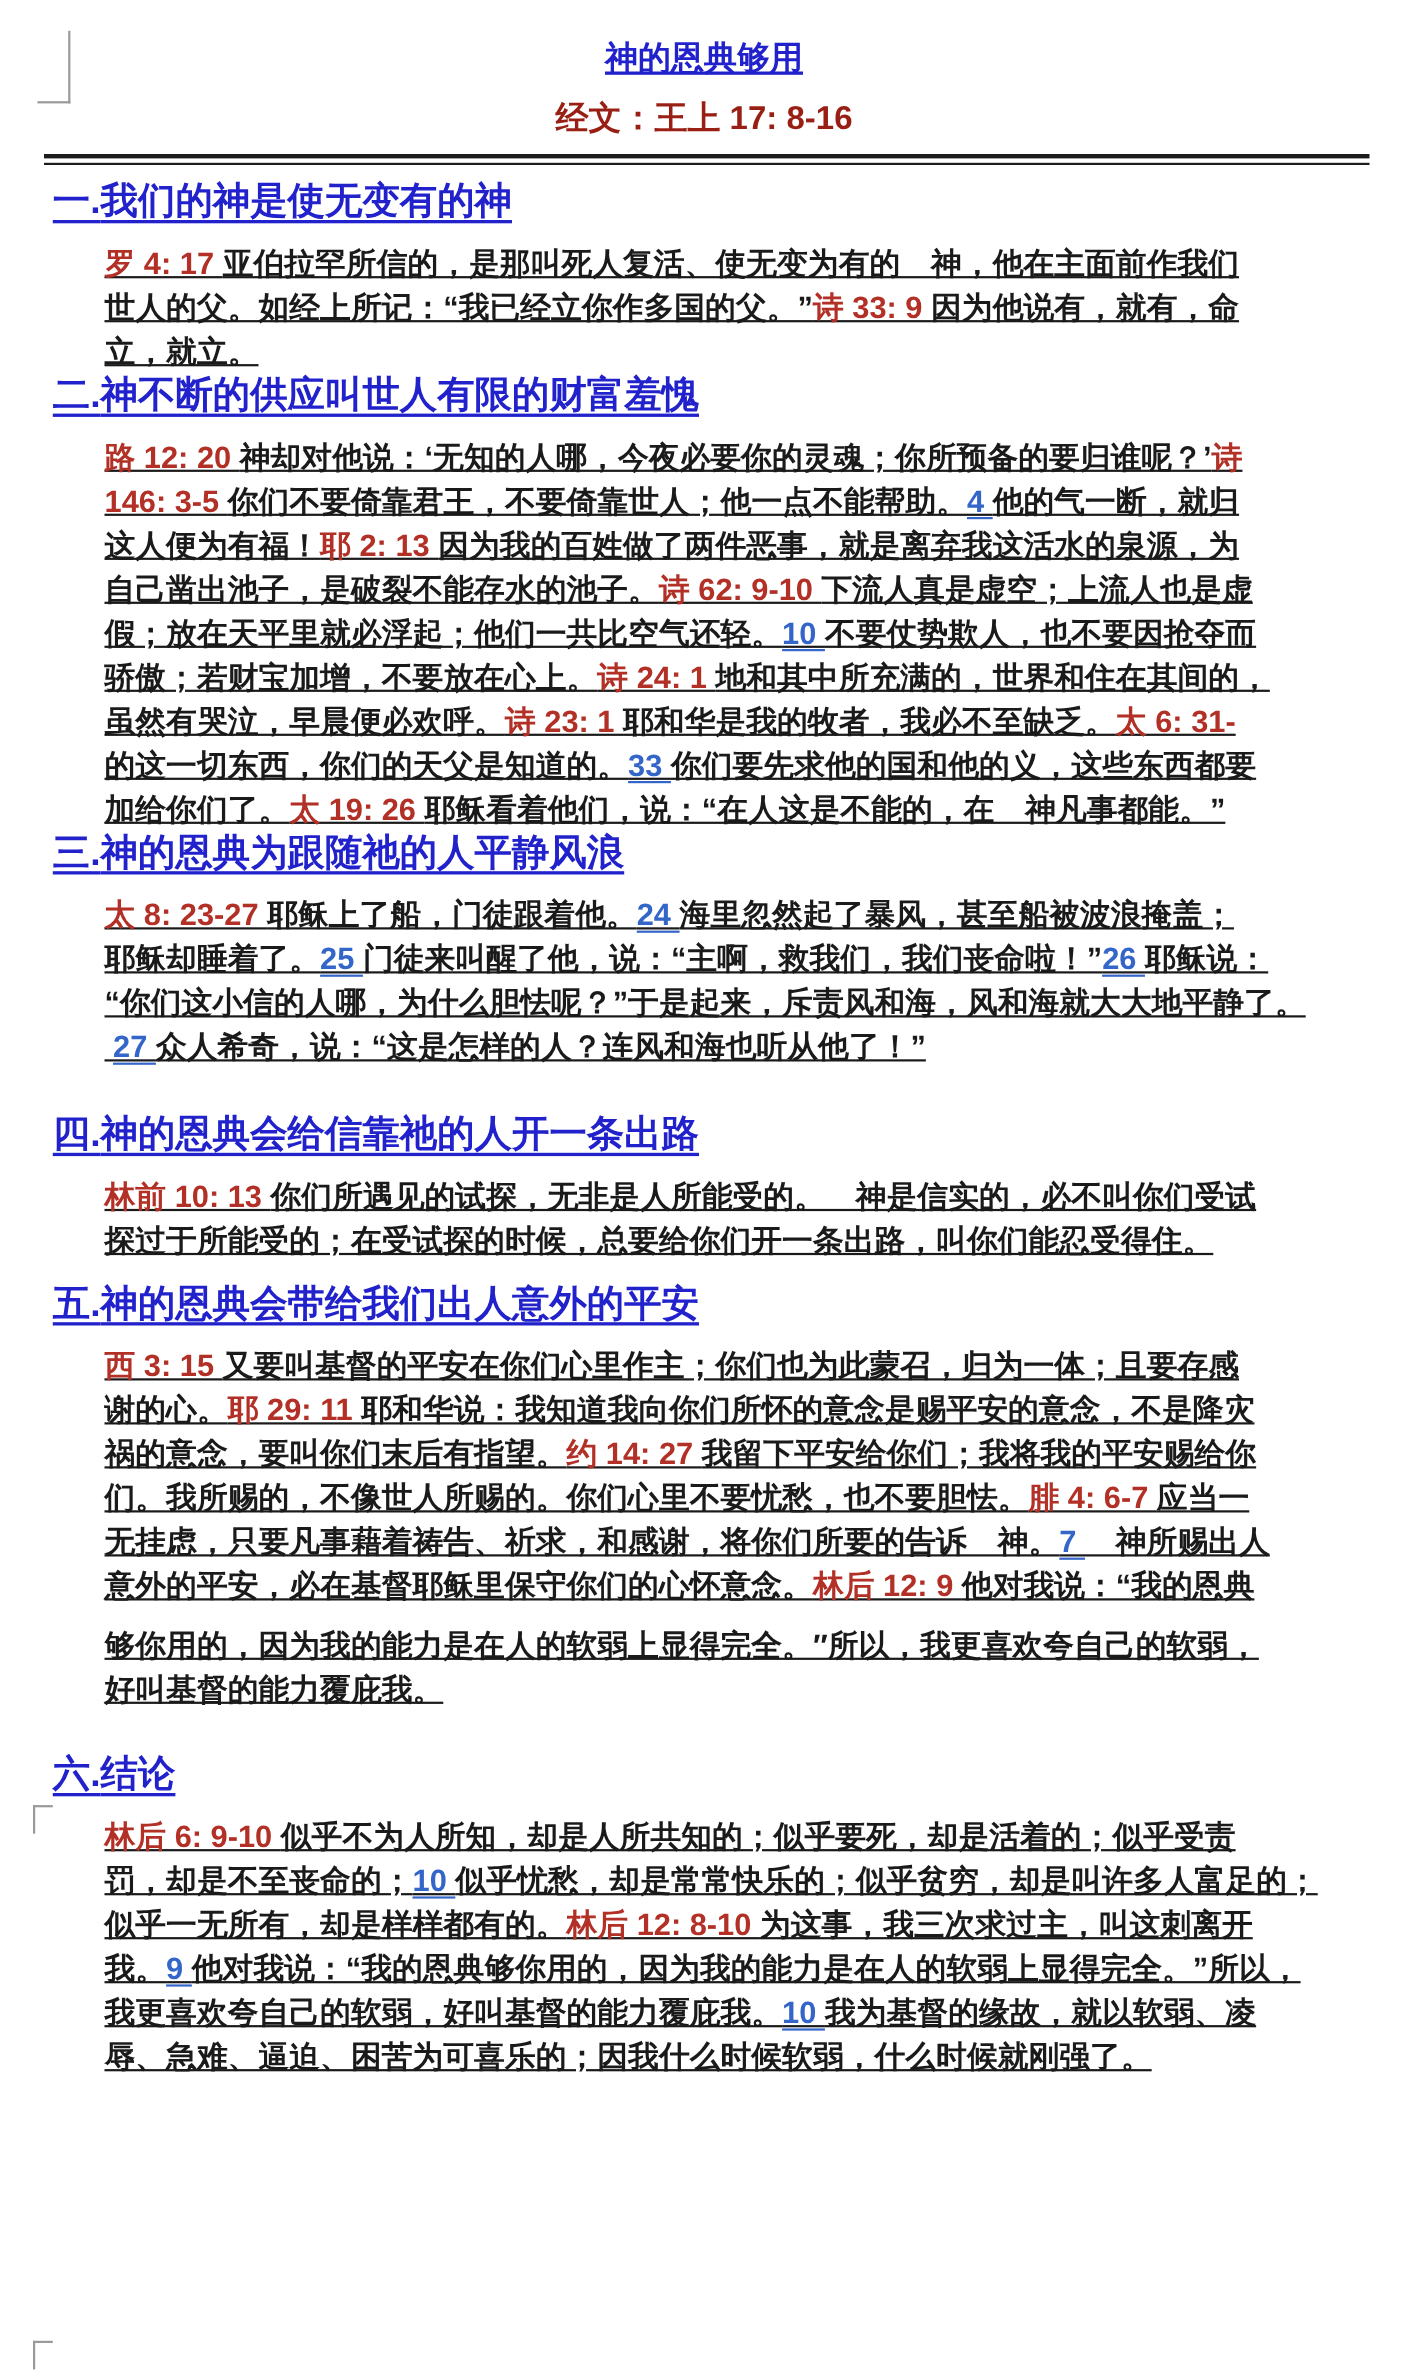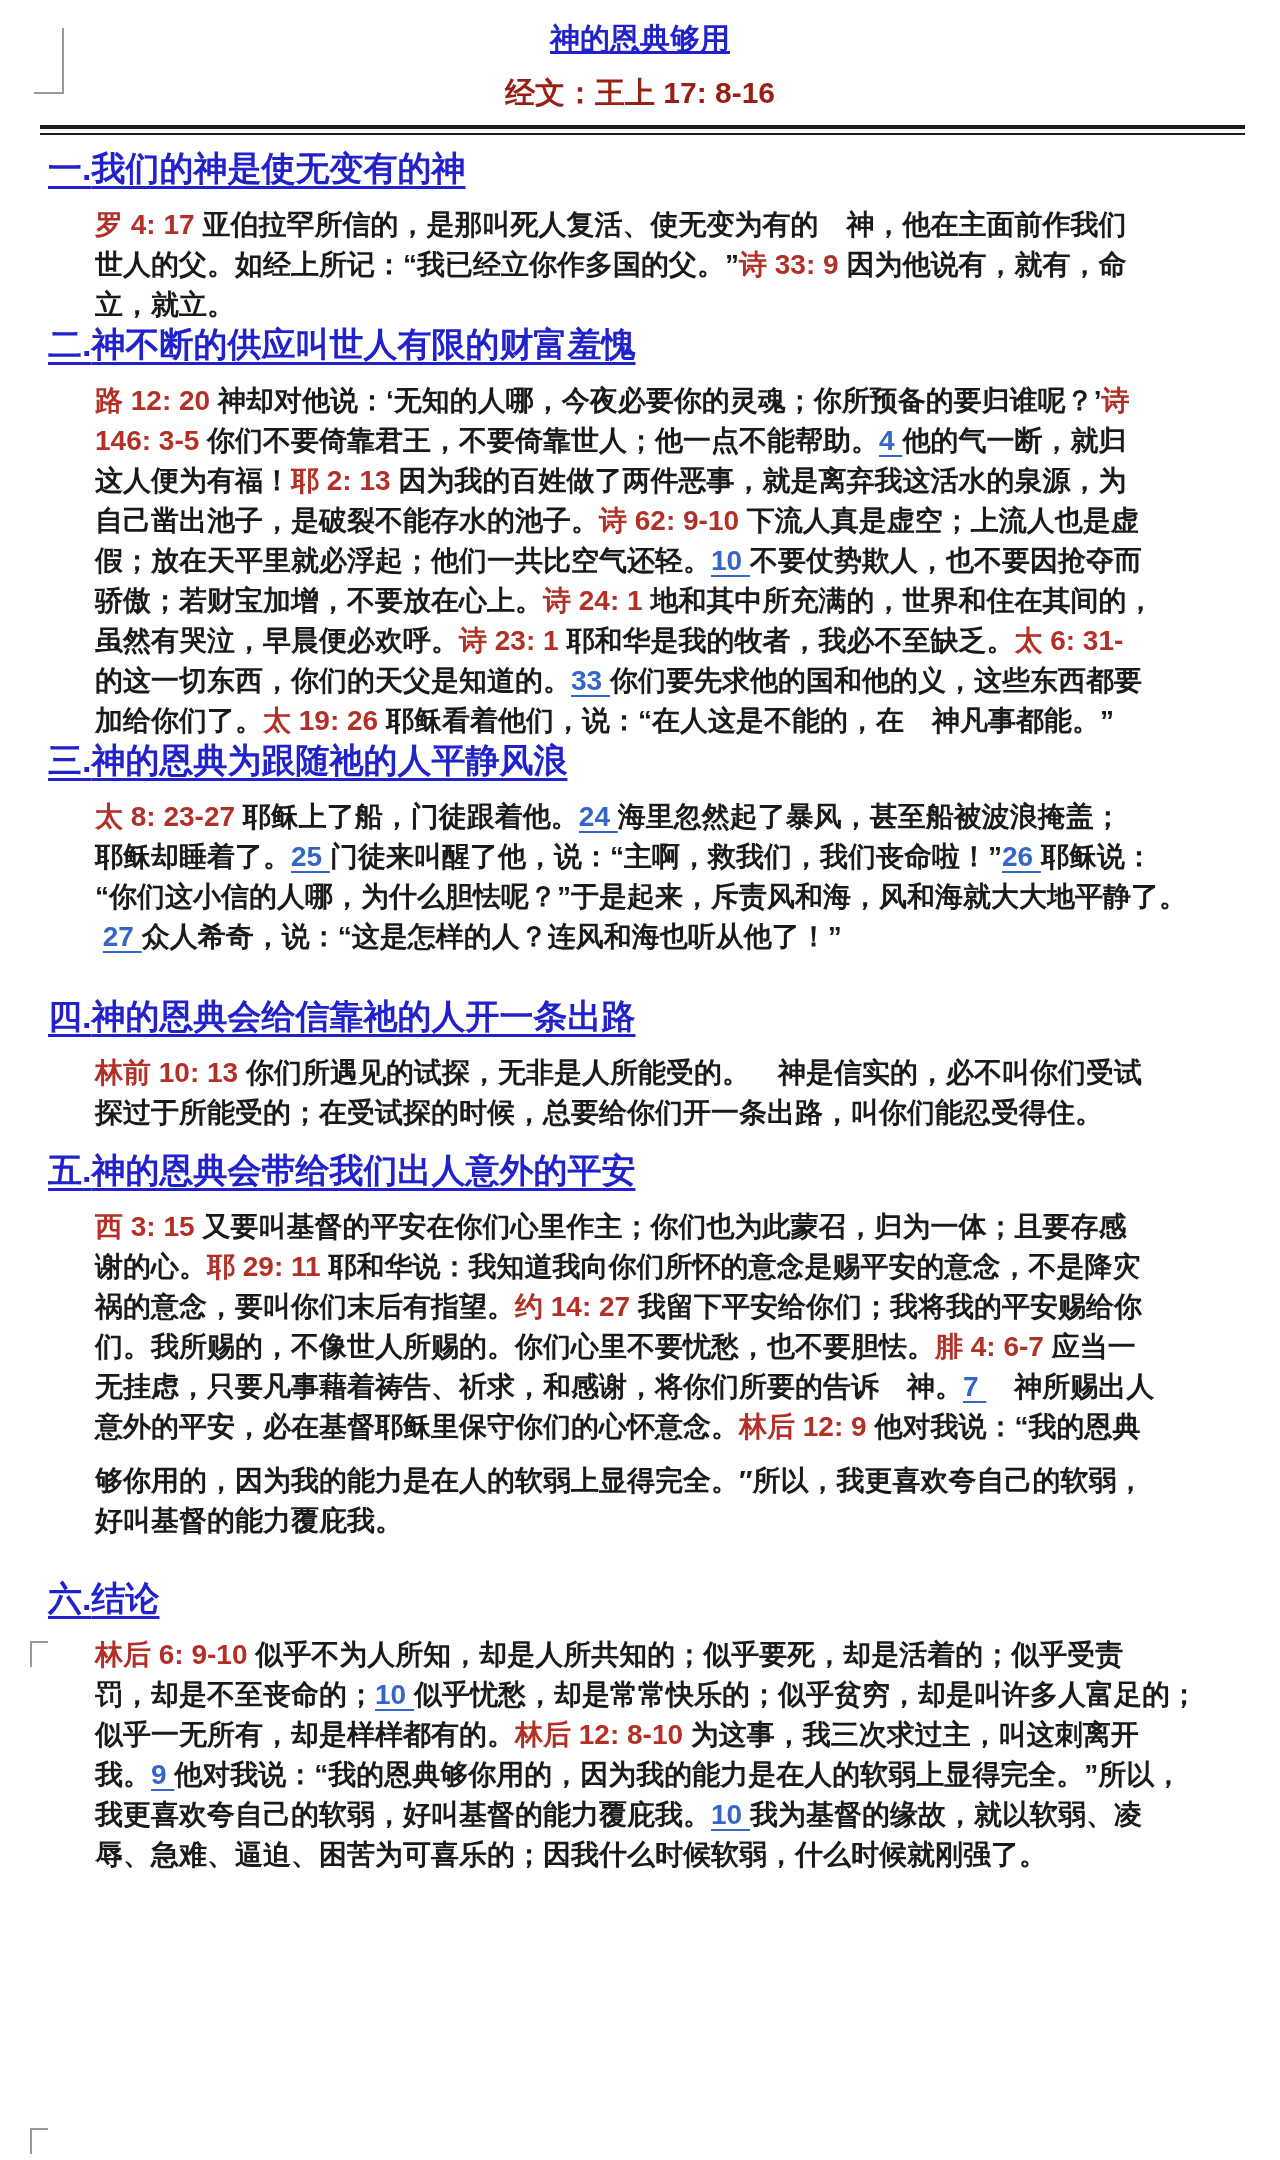--- a/index.html
+++ b/index.html
@@ -17,21 +17,21 @@
     color:var(--body-ink);overflow:hidden;
   }
   .corner-mark{position:absolute;pointer-events:none;}
   .corner-mark.tl{left:34px;top:28px;width:28px;height:64px;
     border-right:2px solid var(--mark-grey);border-bottom:2px solid var(--mark-grey);}
   .corner-mark.mid{left:30px;top:1641px;width:16px;height:24px;
     border-left:2px solid var(--mark-grey);border-top:2px solid var(--mark-grey);}
   .corner-mark.bl{left:30px;top:2128px;width:16px;height:24px;
     border-left:2px solid var(--mark-grey);border-top:2px solid var(--mark-grey);}
 
-  .page{padding-top:21px;}
+  .page{padding-top:36px;}
   .doc-title{
     text-align:center;font-size:30px;font-weight:700;line-height:36px;
     color:var(--heading-blue);text-decoration:underline;white-space:pre;
   }
   .doc-subtitle{
     text-align:center;font-size:30px;font-weight:700;line-height:36px;
     margin-top:18px;color:var(--subtitle-red);white-space:pre;
   }
   .double-rule{
     margin:14px 35px 0 40px;height:4px;
@@ -43,21 +43,21 @@
   #sections .section:nth-child(4){margin-top:40px;}
   #sections .section:nth-child(5){margin-top:18px;}
   #sections .section:nth-child(6){margin-top:38px;}
 
   .heading{
     margin-left:48px;font-size:34px;font-weight:700;line-height:38px;
     color:var(--heading-blue);text-decoration:underline;
     text-underline-offset:6px;white-space:pre;
   }
   .para{margin:18px 0 0 95px;font-size:28px;font-weight:600;line-height:40px;}
-  .line{white-space:pre;}
+  .line{white-space:pre;text-decoration:underline;}
   #sections .section:nth-child(5) .para .line:nth-child(7){margin-top:14px;}
 
   .run-t{color:var(--body-ink);}
   .run-r{color:var(--ref-red);}
   .run-v{color:var(--verse-blue);text-decoration:underline;text-underline-offset:5px;cursor:pointer;}
 </style>
 </head>
 <body>
 
 <div class="corner-mark tl"></div>

